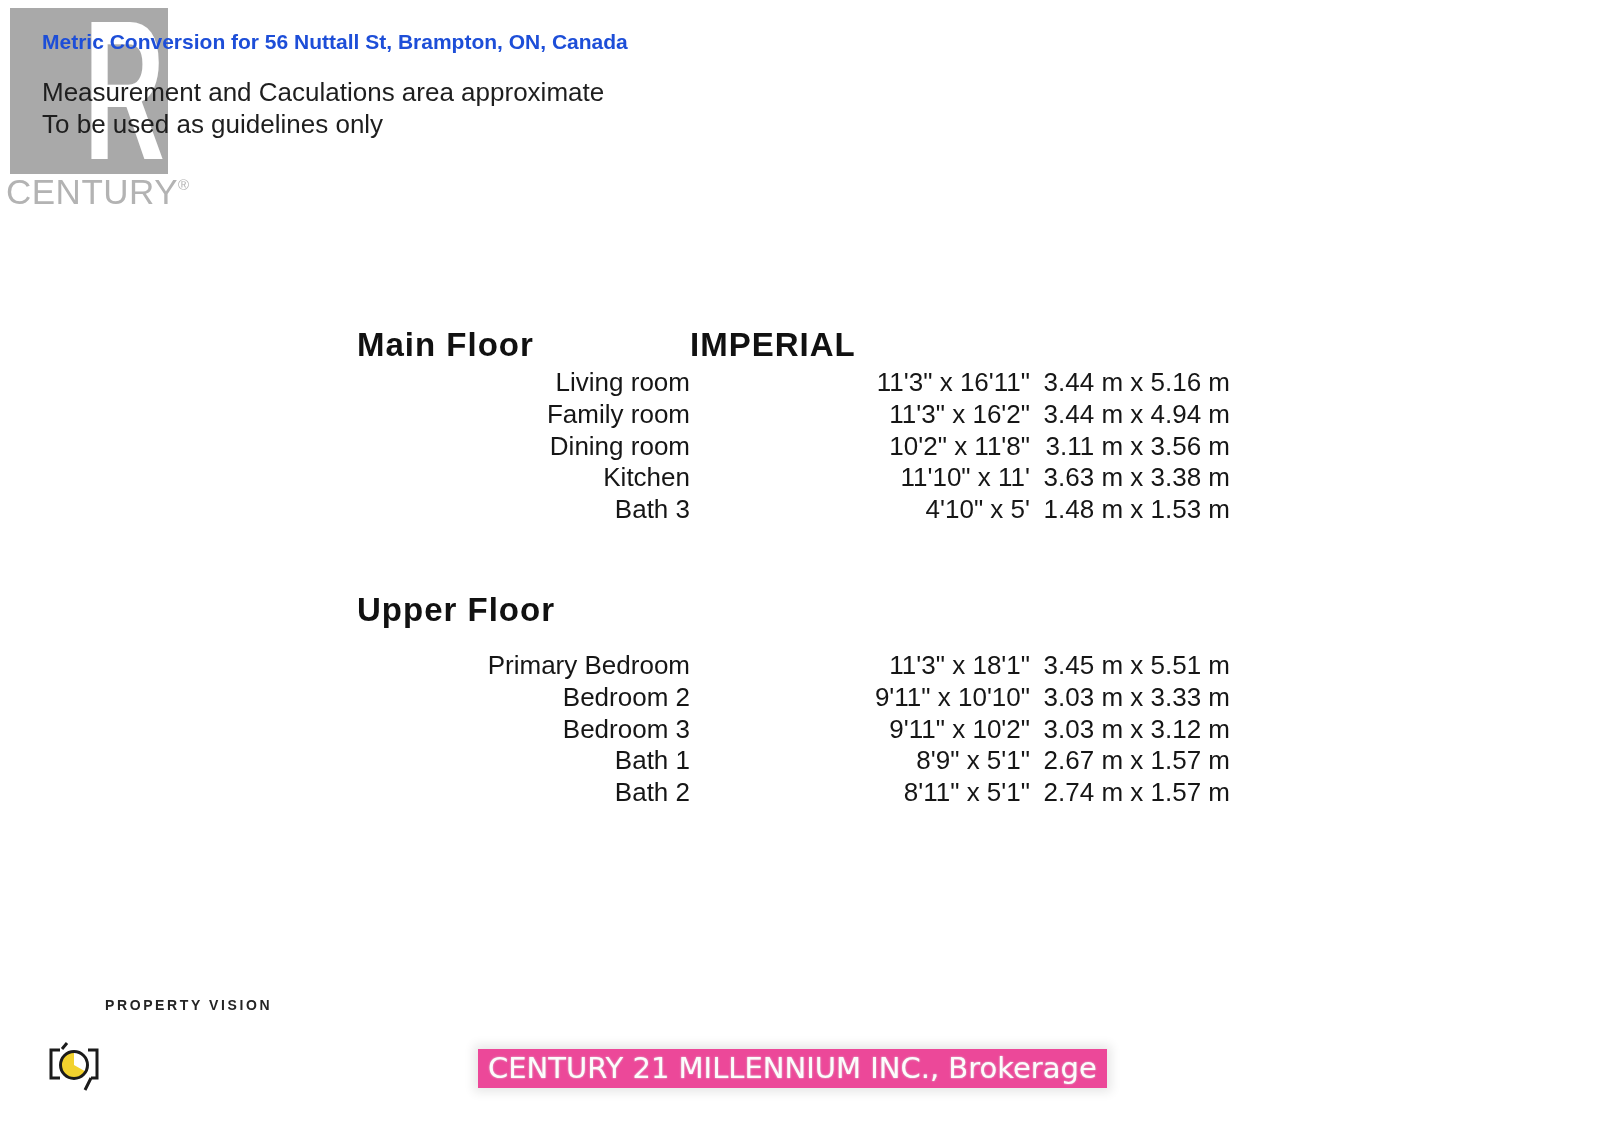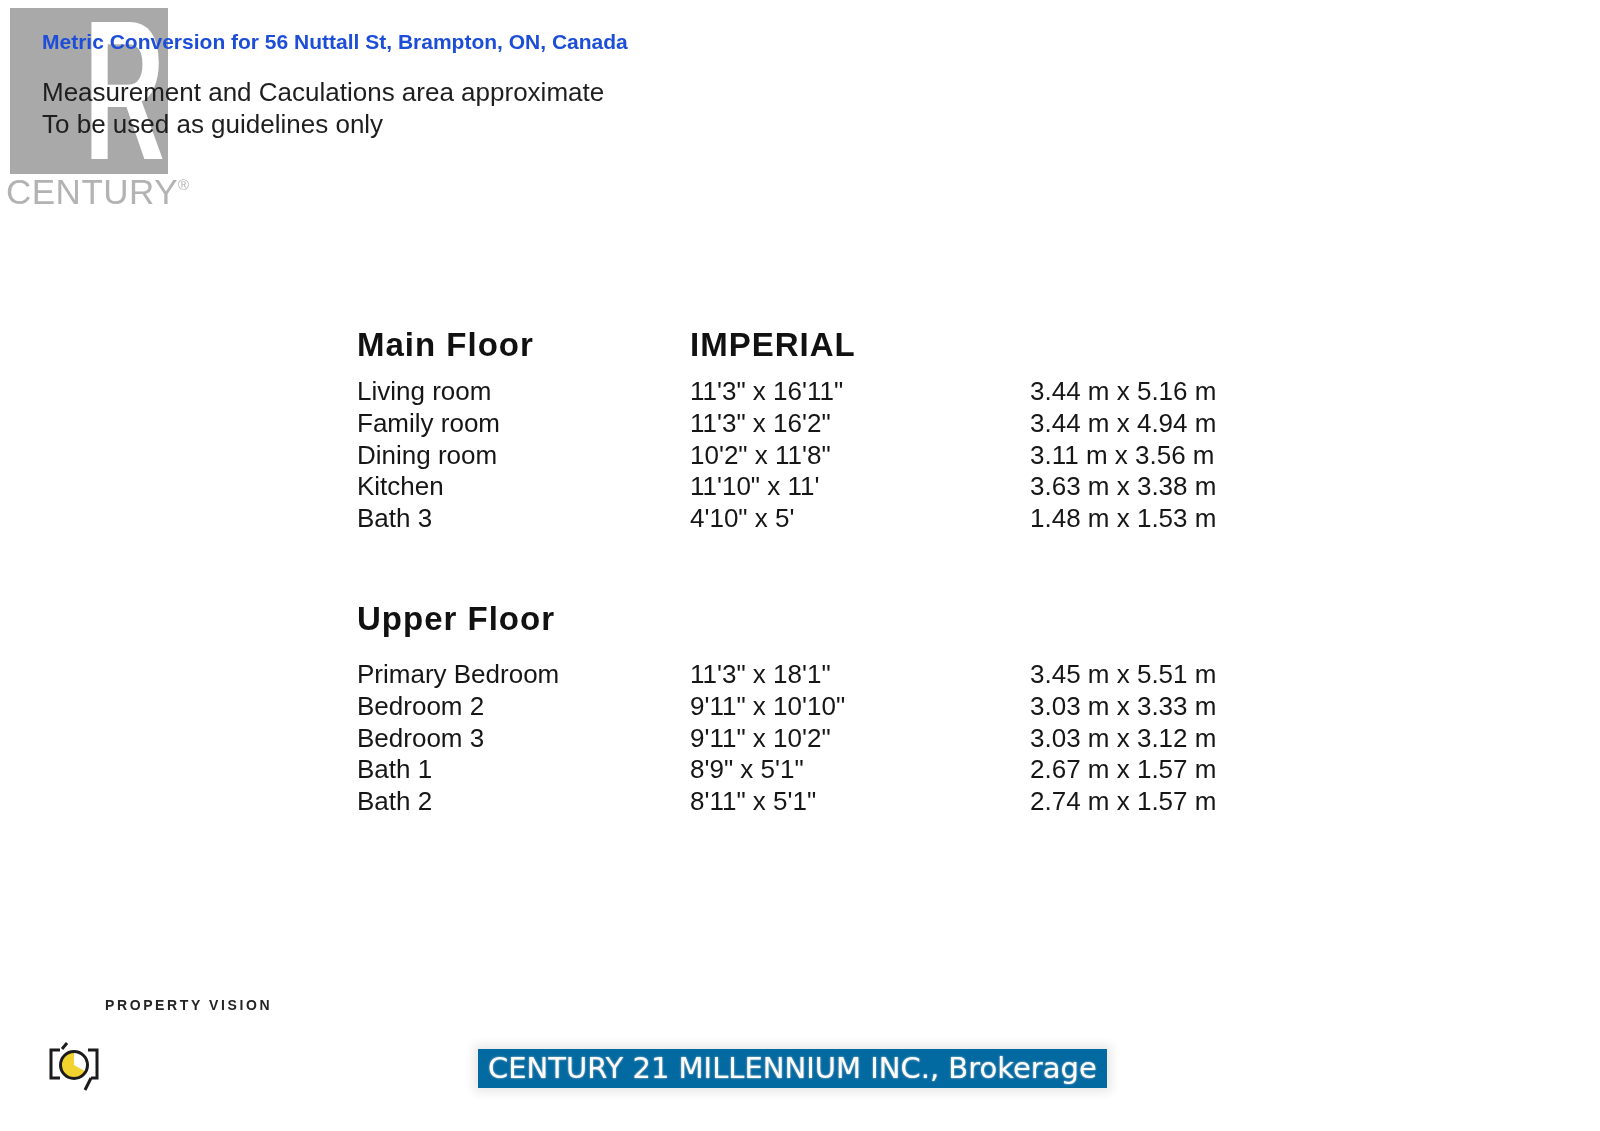--- a/index.html
+++ b/index.html
@@ -31,41 +31,41 @@
   .doc-sub1, .doc-sub2 {
     position: absolute; left: 0; width: 1000px;
     font-size: 26px; font-weight: 400; color: #1e1e1e; white-space: nowrap;
   }
   .doc-sub1 { top: 77px; }
   .doc-sub2 { top: 109px; }
 
   
   .measure-table { position: absolute; left: 357px; top: 326px; z-index: 2; }
   .trow { display: grid; grid-template-columns: 333px 340px 200px; }
-  .thead-row { line-height: 38px; margin-bottom: 12px; }
+  .thead-row { line-height: 38px; margin-bottom: 3px; }
   .section-title, .col-header {
     font-size: 33px; font-weight: 700; color: #111111; letter-spacing: 1px;
     white-space: nowrap;
   }
   .col-header.metric { text-align: center; }
-  .data-row { line-height: 31.8px; }
+  .data-row { line-height: 31.8px; text-align: right; }
   .cell { font-size: 26px; color: #161616; white-space: nowrap; }
   .upper-head { margin-top: 65px; margin-bottom: 21px; }
 
   
   .pv-logo { position: absolute; left: 44px; top: 1040px; }
   .pv-label {
     position: absolute; left: 105px; top: 997px;
     font-size: 14px; font-weight: 700; letter-spacing: 2.6px; color: #242424;
     white-space: nowrap;
   }
   .brokerage-watermark {
     position: absolute; left: 478px; top: 1049px;
     height: 39px; line-height: 39px; padding: 0 10px;
-    background: #0369a1;
+    background: #ec4899;
     box-shadow: 0 0 10px 4px #e7e7e7;
     font-family: "DejaVu Sans", sans-serif;
     font-size: 29px; color: #fcfcfc; white-space: nowrap;
     text-shadow: 0 0 2px #dcdcdc;
   }
 </style>
 </head>
 <body>
 
 <div class="page">

